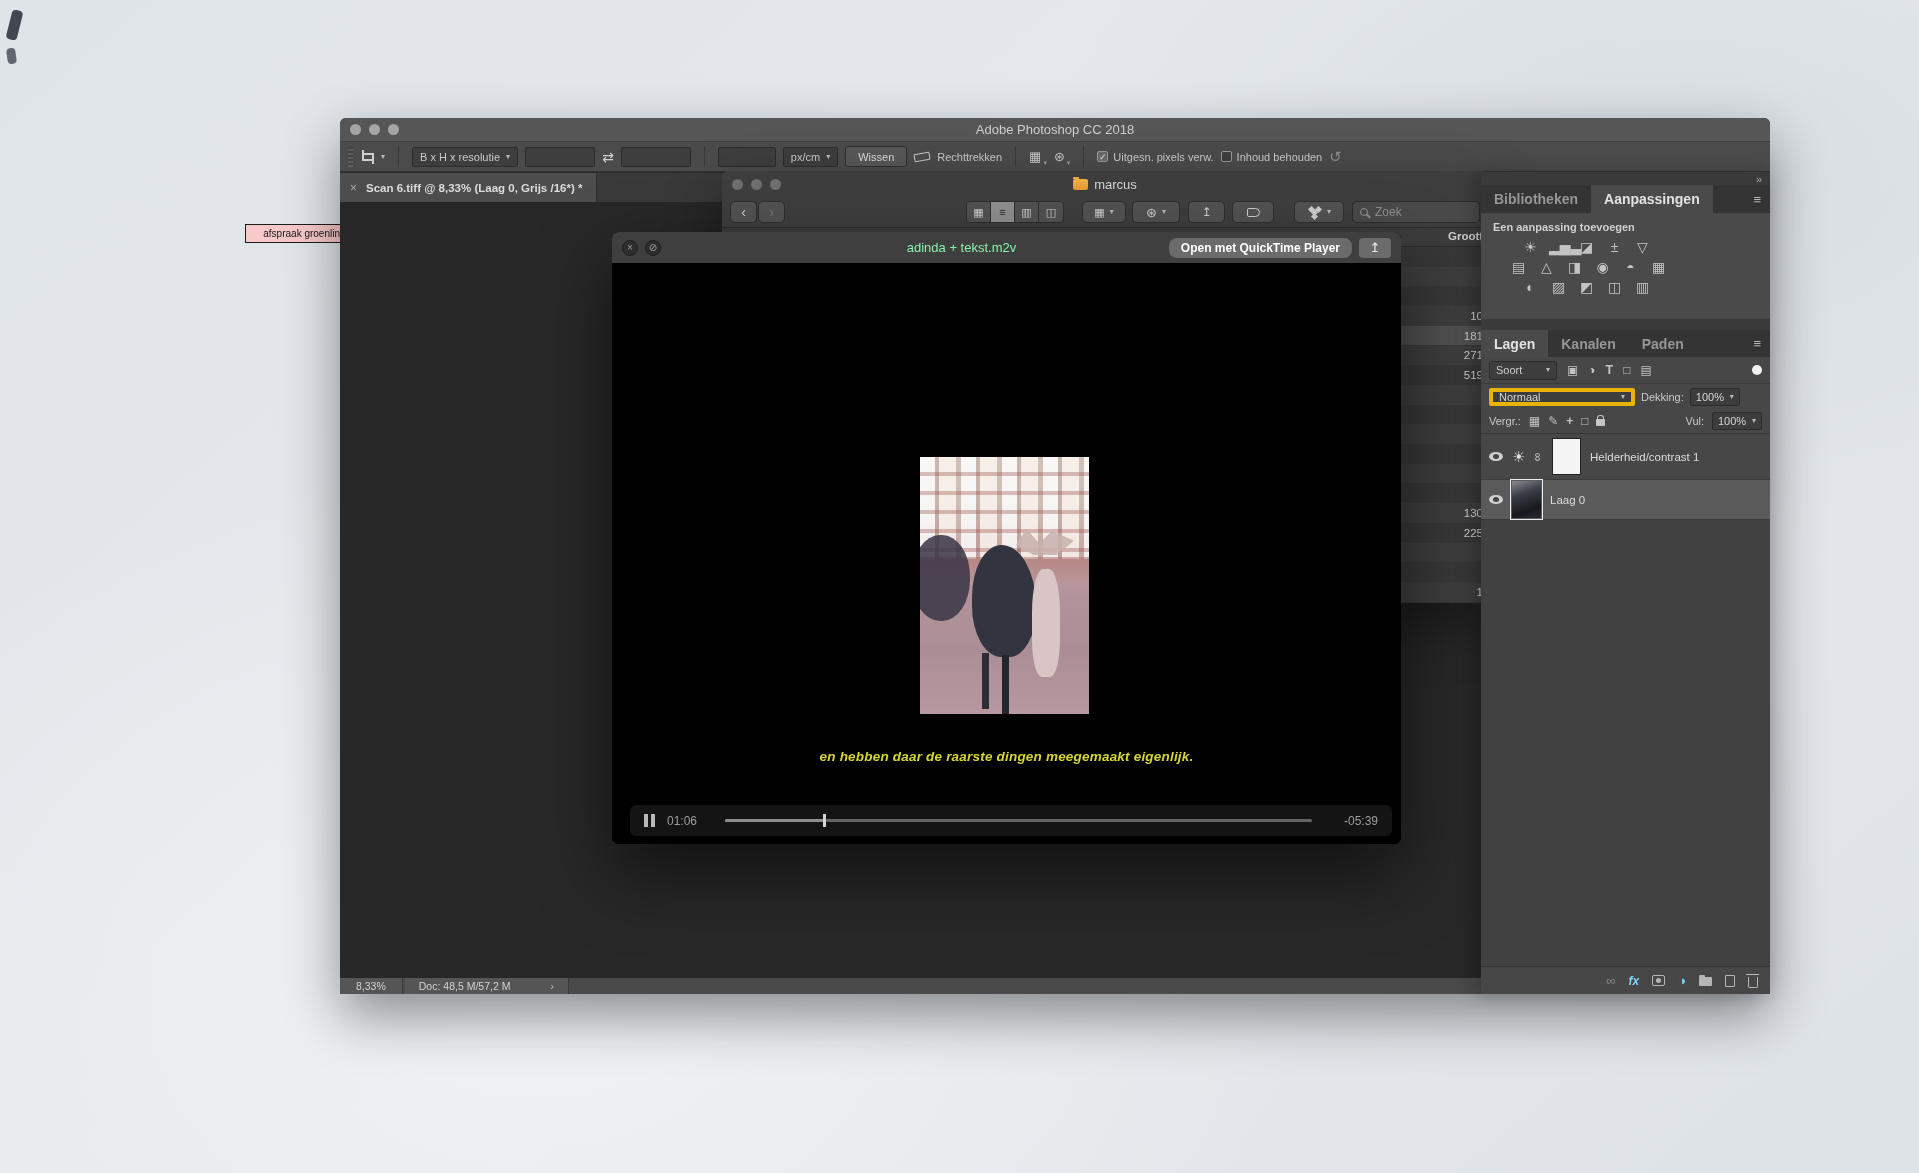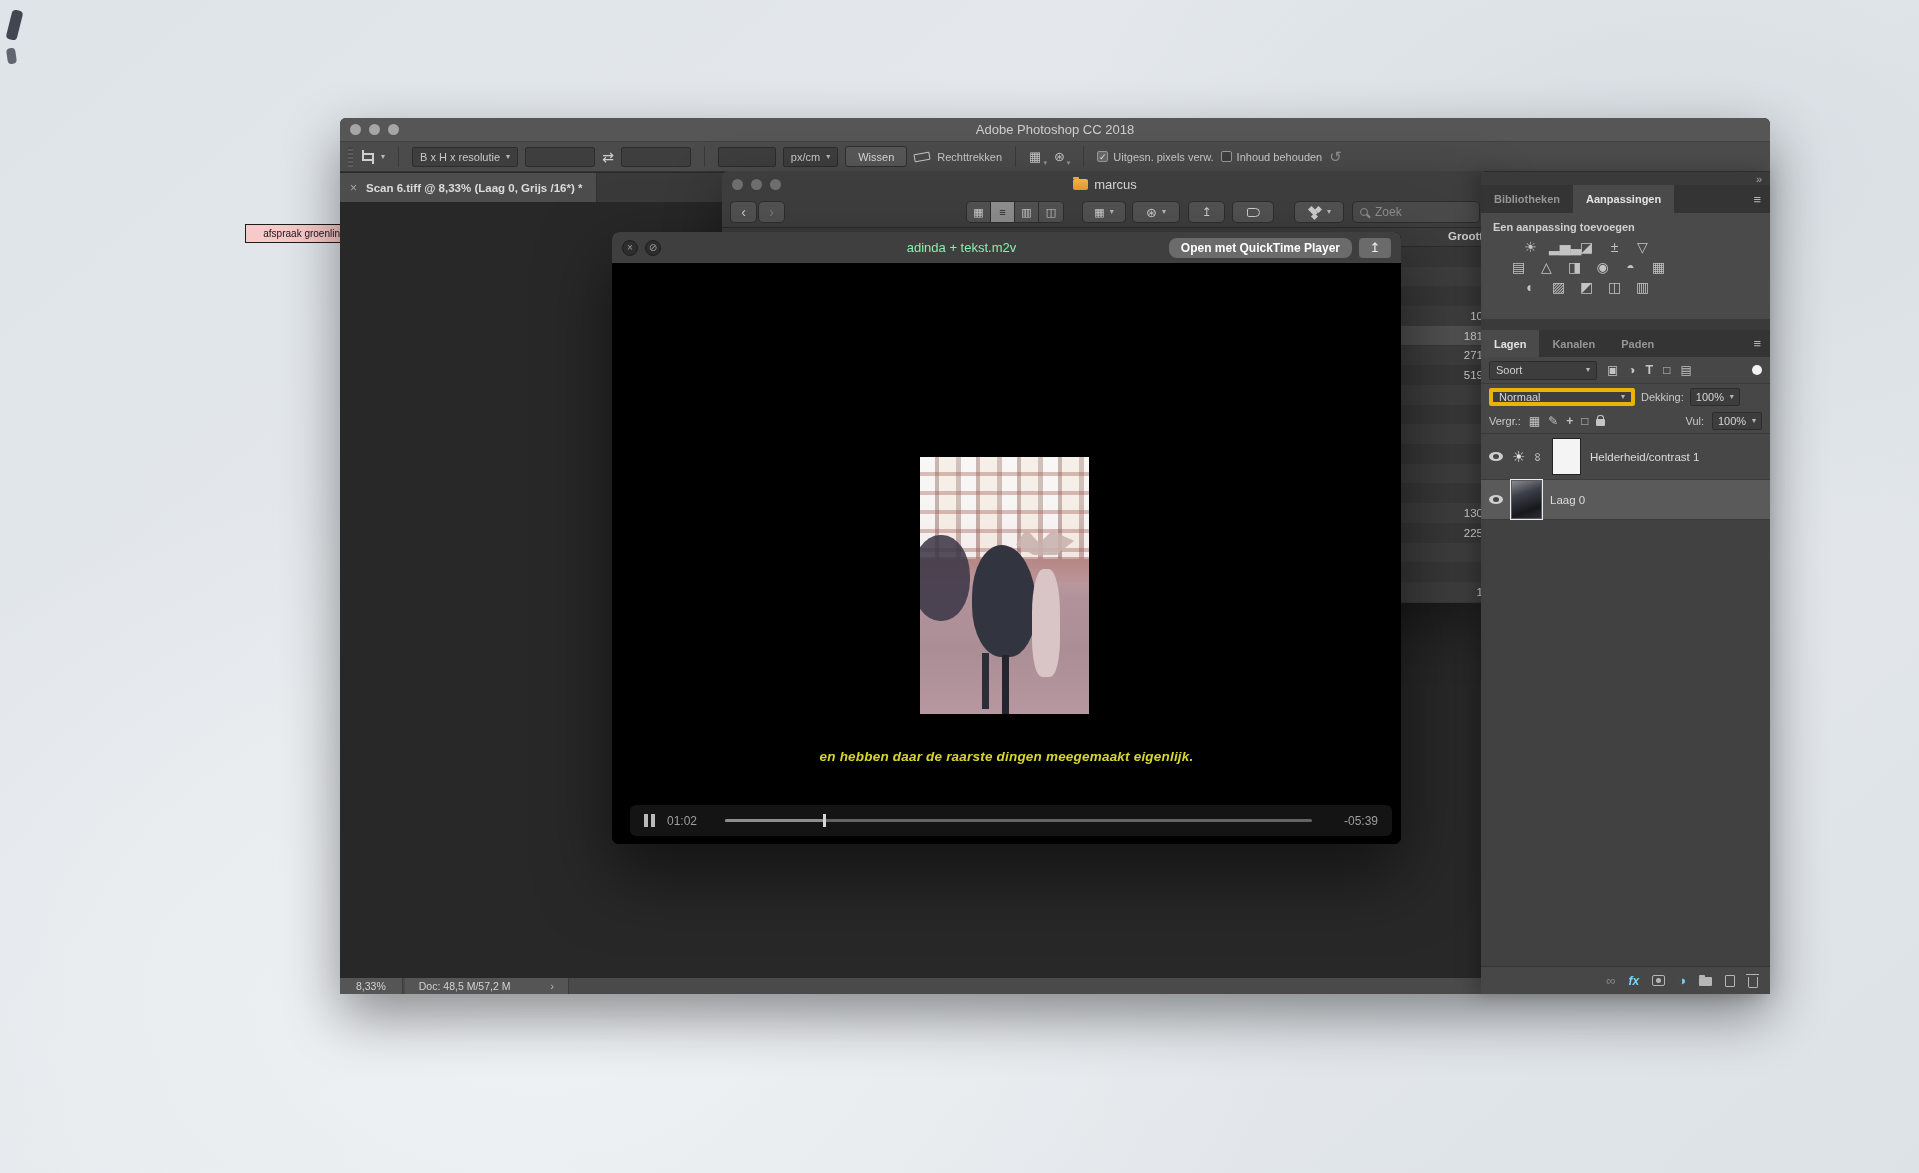--- a/index.html
+++ b/index.html
@@ -95,32 +95,32 @@
   .fd-row{position:absolute;left:0;right:0;height:19.7px;display:flex;align-items:center;
     justify-content:flex-end;padding-right:5px;font-size:11.5px;color:#cccccc;}
   .fd-row.alt{background:#3d3d3d;}
   .fd-row.sel{background:#505050;}
 
   
   .dock{left:1481px;top:172px;width:289px;height:822px;background:#3a3a3a;box-shadow:-6px 0 18px rgba(0,0,0,.25);}
   .dock-top{position:absolute;left:0;top:0;right:0;height:13px;display:flex;justify-content:flex-end;
     align-items:center;padding:0 8px;color:#a9a9a9;font-size:11px;}
   .adj-tabs{position:absolute;left:0;top:13px;right:0;height:28px;background:#343434;display:flex;align-items:stretch;}
-  .ptab{display:flex;align-items:center;padding:0 13px;font-size:11px;font-weight:bold;color:#969696;}
+  .ptab{display:flex;align-items:center;padding:0 13px;font-size:14px;font-weight:bold;color:#969696;}
   .ptab.active{background:#4a4a4a;color:#e2e2e2;}
   .ham{margin-left:auto;color:#b5b5b5;font-size:13px;display:flex;align-items:center;padding:0 9px;}
   .adj-body{position:absolute;left:0;top:41px;right:0;height:106px;background:#4a4a4a;}
   .adj-label{padding:8px 0 4px 12px;font-size:11px;font-weight:bold;color:#cfcfcf;}
   .adj-row{display:flex;gap:9px;padding:3px 0 3px 40px;}
   .adj-row.r2{padding-left:28px;}
   .adj-row span{font-size:14px;color:#c3c3c3;line-height:1;width:19px;text-align:center;}
   .layers-tabs{position:absolute;left:0;top:158px;right:0;height:27px;background:#343434;display:flex;align-items:stretch;}
   .layers-filter{position:absolute;left:0;top:185px;right:0;height:27px;background:#474747;
     display:flex;align-items:center;gap:10px;padding:0 8px;border-bottom:1px solid #3a3a3a;}
-  .soort{background:#3d3d3d;border:1px solid #2c2c2c;border-radius:2px;height:19px;width:108px;
+  .soort{background:#3d3d3d;border:1px solid #2c2c2c;border-radius:2px;height:19px;width:68px;
     display:flex;align-items:center;gap:5px;padding:0 6px;font-size:11px;color:#cfcfcf;}
   .flt{font-size:12px;color:#c3c3c3;}
   .flt.t{font-weight:bold;font-size:12.5px;}
   .fdot{margin-left:auto;width:10px;height:10px;border-radius:50%;background:#f2f2f2;}
   .layers-blend{position:absolute;left:0;top:212px;right:0;height:25px;background:#474747;
     display:flex;align-items:center;gap:6px;padding:0 8px;font-size:11px;color:#c9c9c9;}
   .blend-select{background:#3d3d3d;border:4px solid #eab308;border-radius:2px;height:18px;width:146px;
     display:flex;align-items:center;justify-content:space-between;padding:0 6px;color:#d6d6d6;}
   .valbox{background:#3d3d3d;border:1px solid #2c2c2c;border-radius:2px;height:18px;width:50px;
     display:flex;align-items:center;justify-content:space-between;padding:0 5px;color:#d6d6d6;}
@@ -474,21 +474,21 @@
         <div class="ph-donkey"></div>
         <div class="ph-horns"></div>
         <div class="ph-face"></div>
       </div>
       <div class="ql-subtitle" id="subtitle" style="color: rgb(216, 213, 48);">en hebben daar de raarste dingen meegemaakt eigenlijk.</div>
       <div class="ql-controls">
         <span class="pausebtn">
             <i></i>
             <i></i>
           </span>
-        <span class="qtime">01:02</span>
+        <span class="qtime">01:06</span>
         <div class="track">
           <div class="fill" style="width: 17%;">
             <span class="head"></span>
           </div>
         </div>
         <span class="qtime right">-05:39</span>
       </div>
     </div>
   </div>
 </div>

